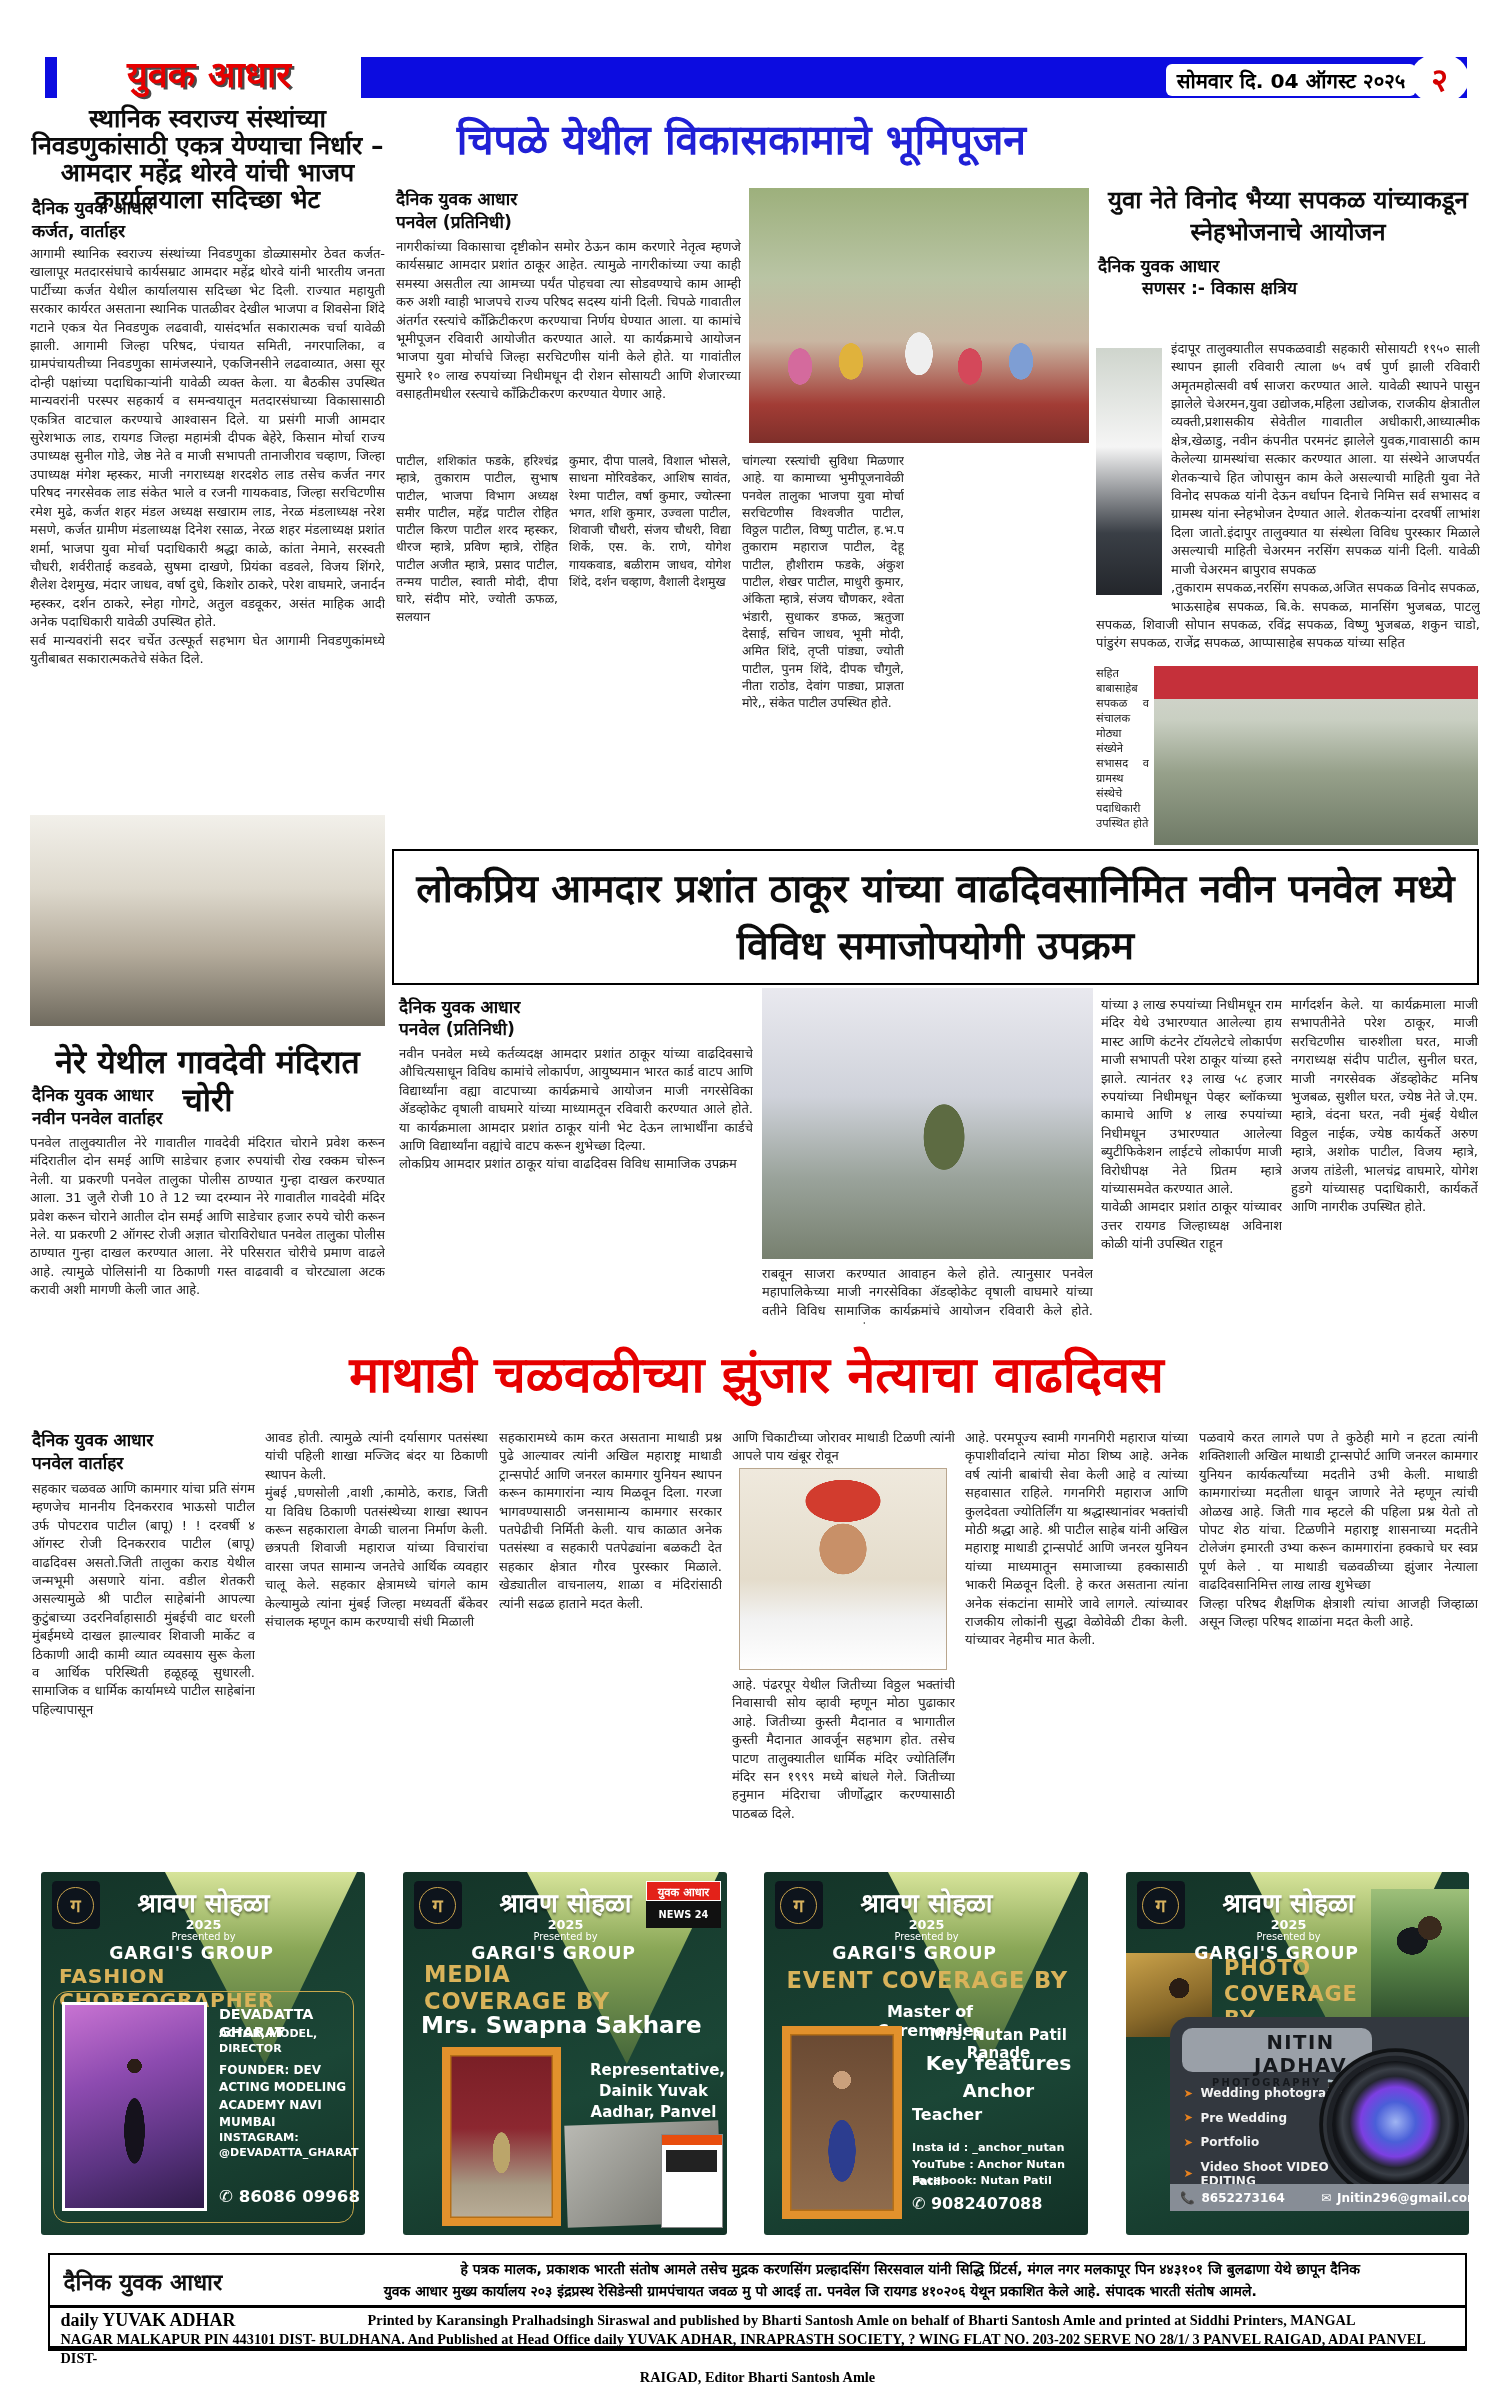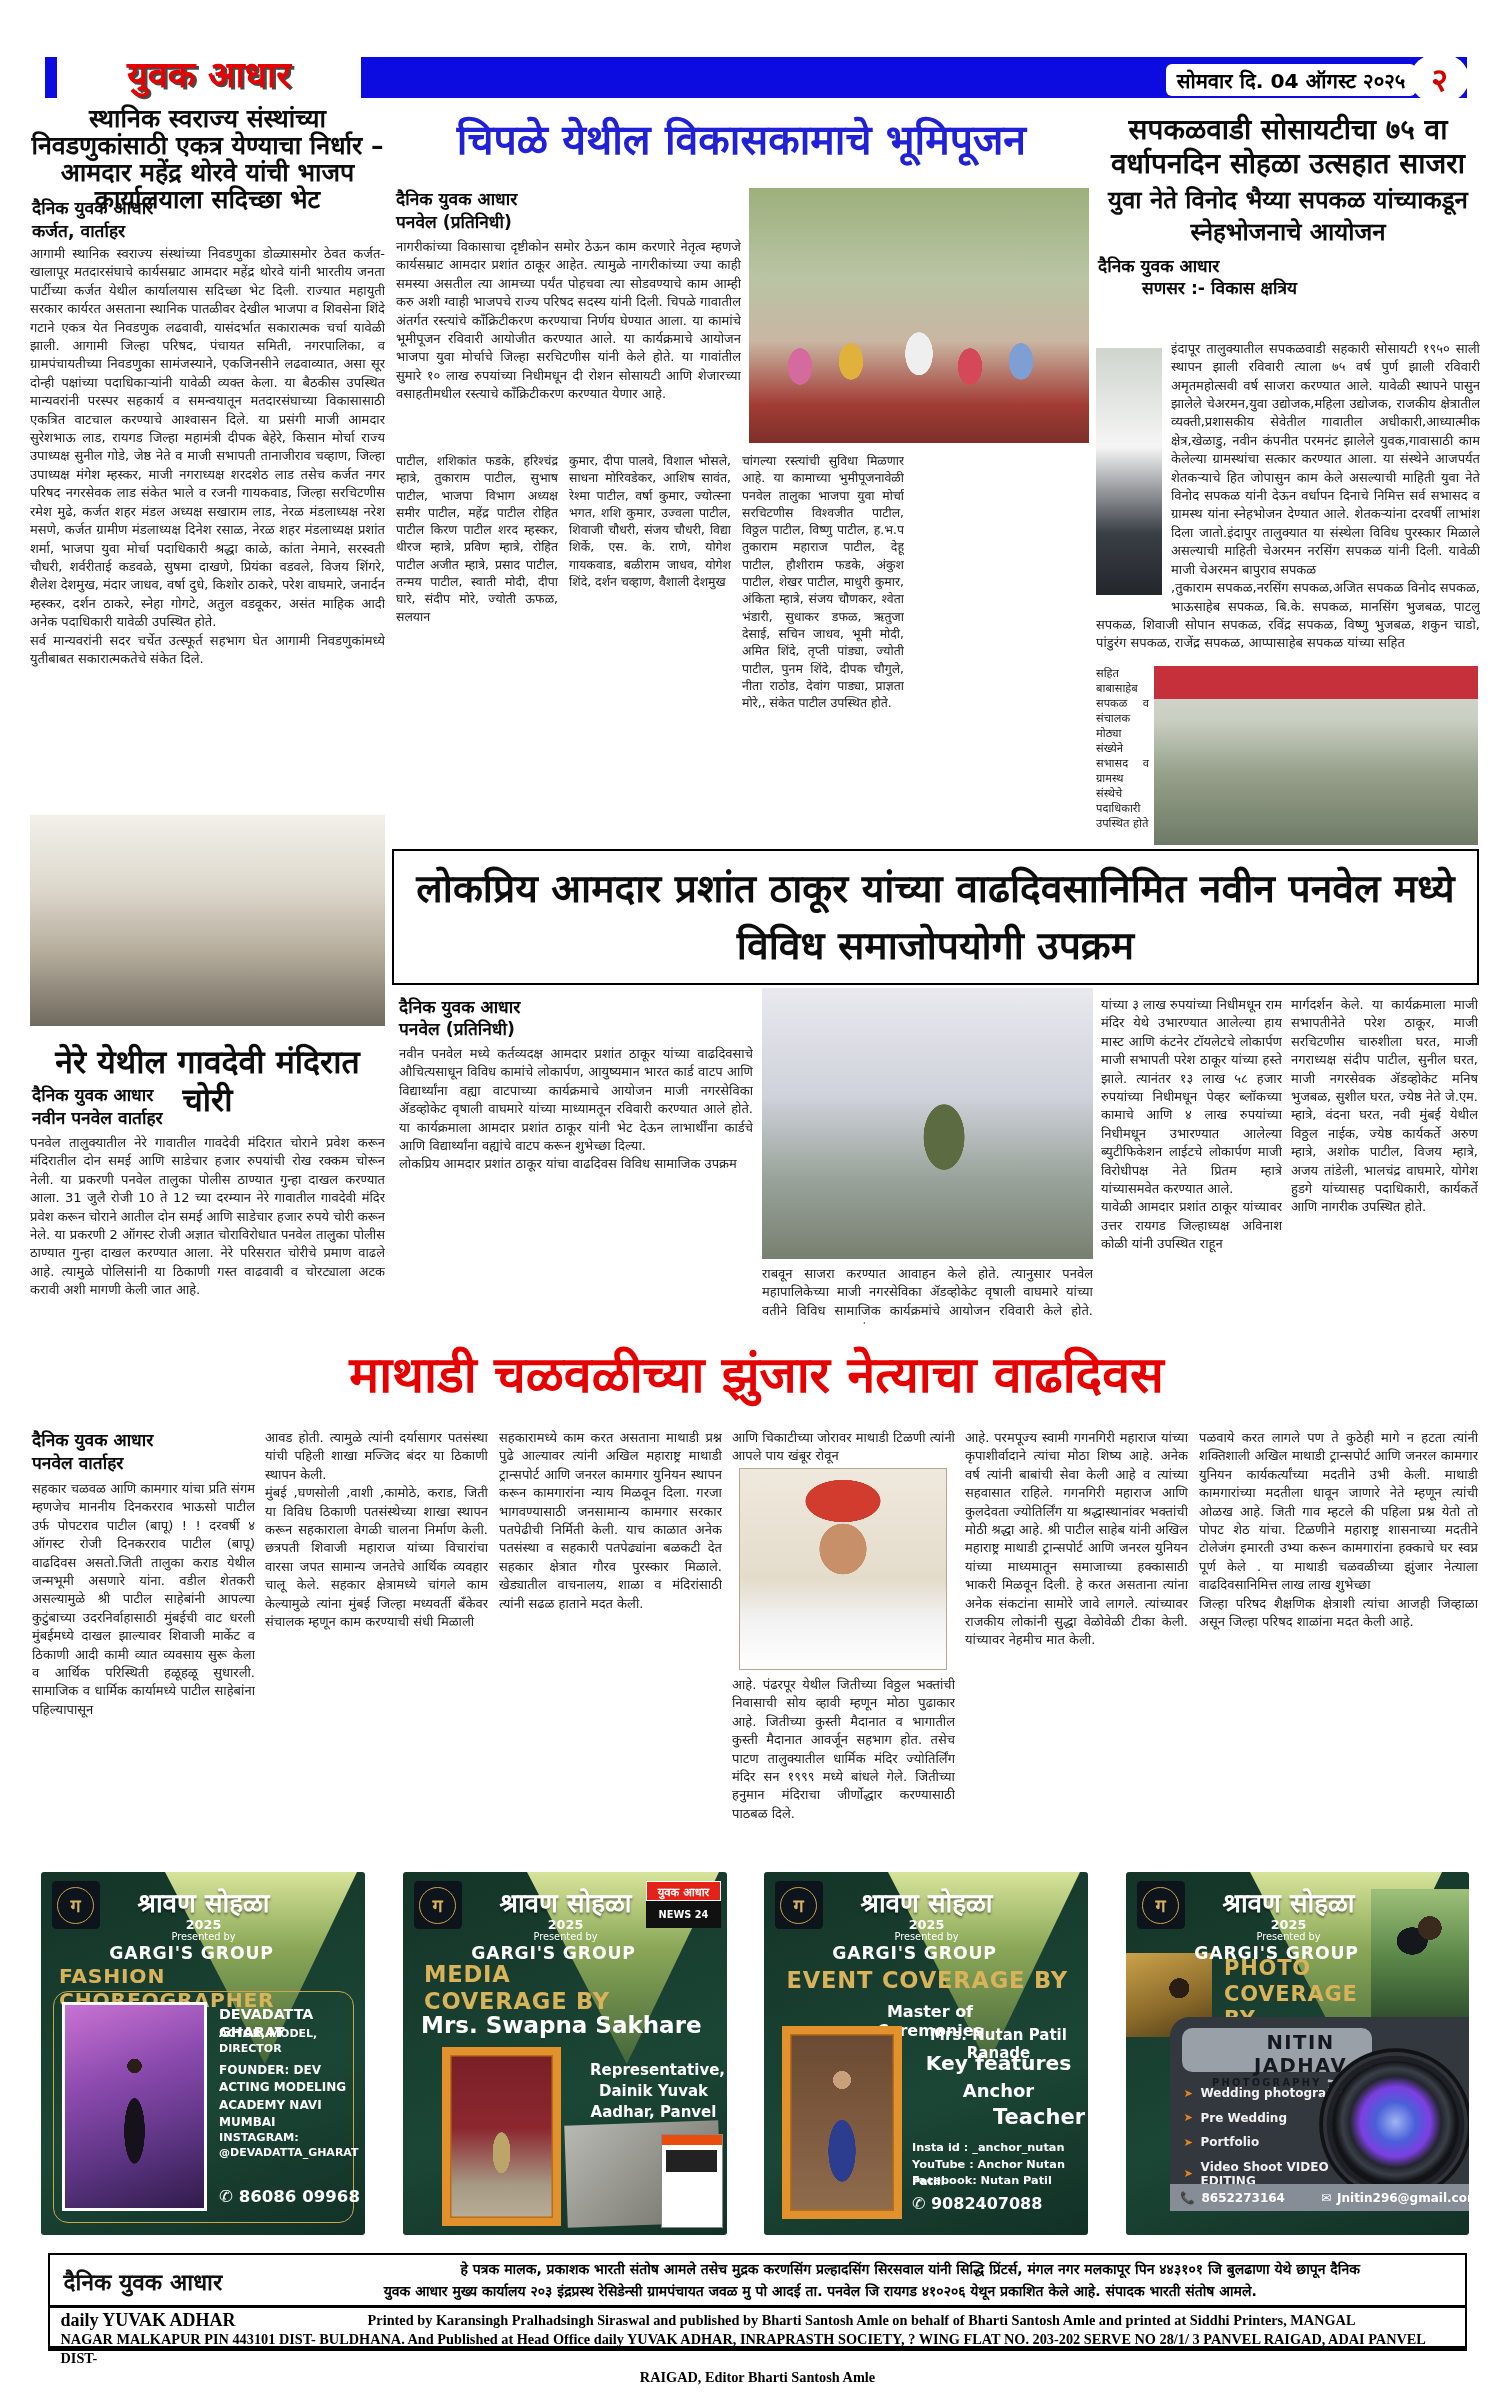--- a/index.html
+++ b/index.html
@@ -106,21 +106,20 @@
 
   <div class="abs hl" style="left:392px;top:113px;width:699px;height:56px;font-size:41px;line-height:54px;color:#2020d6;">चिपळे येथील विकासकामाचे भूमिपूजन</div>
   <div class="abs byline" style="left:396px;top:188px;width:301px;">दैनिक युवक आधार</div>
   <div class="abs byline" style="left:396px;top:211px;width:301px;">पनवेल (प्रतिनिधी)</div>
   <div class="abs body-txt" style="left:396px;top:238px;width:345px;height:205px;">नागरीकांच्या विकासाचा दृष्टीकोन समोर ठेऊन काम करणारे नेतृत्व म्हणजे कार्यसम्राट आमदार प्रशांत ठाकूर आहेत. त्यामुळे नागरीकांच्या ज्या काही समस्या असतील त्या आमच्या पर्यंत पोहचवा त्या सोडवण्याचे काम आम्ही करु अशी ग्वाही भाजपचे राज्य परिषद सदस्य यांनी दिली. चिपळे गावातील अंतर्गत रस्त्यांचे कॉंक्रिटीकरण करण्याचा निर्णय घेण्यात आला. या कामांचे भूमीपूजन रविवारी आयोजीत करण्यात आले. या कार्यक्रमाचे आयोजन भाजपा युवा मोर्चाचे जिल्हा सरचिटणीस यांनी केले होते. या गावांतील सुमारे १० लाख रुपयांच्या निधीमधून दी रोशन सोसायटी आणि शेजारच्या वसाहतीमधील रस्त्याचे कॉंक्रिटीकरण करण्यात येणार आहे.</div>
   <div class="abs ph photo-ceremony" style="left:749px;top:188px;width:340px;height:255px;"></div>
   <div class="abs body-txt small-txt" style="left:396px;top:452px;width:162px;height:386px;">पाटील, शशिकांत फडके, हरिश्चंद्र म्हात्रे, तुकाराम पाटील, सुभाष पाटील, भाजपा विभाग अध्यक्ष समीर पाटील, महेंद्र पाटील रोहित पाटील किरण पाटील शरद म्हस्कर, धीरज म्हात्रे, प्रविण म्हात्रे, रोहित पाटील अजीत म्हात्रे, प्रसाद पाटील, तन्मय पाटील, स्वाती मोदी, दीपा घारे, संदीप मोरे, ज्योती ऊफळ, सलयान</div>
   <div class="abs body-txt small-txt" style="left:569px;top:452px;width:162px;height:386px;">कुमार, दीपा पालवे, विशाल भोसले, साधना मोरिवडेकर, आशिष सावंत, रेश्मा पाटील, वर्षा कुमार, ज्योत्स्ना भगत, शशि कुमार, उज्वला पाटील, शिवाजी चौधरी, संजय चौधरी, विद्या शिर्के, एस. के. राणे, योगेश गायकवाड, बळीराम जाधव, योगेश शिंदे, दर्शन चव्हाण, वैशाली देशमुख</div>
   <div class="abs body-txt small-txt" style="left:742px;top:452px;width:162px;height:386px;">चांगल्या रस्त्यांची सुविधा मिळणार आहे. या कामाच्या भुमीपूजनावेळी पनवेल तालुका भाजपा युवा मोर्चा सरचिटणीस विश्वजीत पाटील, विठ्ठल पाटील, विष्णु पाटील, ह.भ.प तुकाराम महाराज पाटील, देहू पाटील, हौशीराम फडके, अंकुश पाटील, शेखर पाटील, माधुरी कुमार, अंकिता म्हात्रे, संजय चौणकर, श्वेता भंडारी, सुधाकर डफळ, ऋतुजा देसाई, सचिन जाधव, भूमी मोदी, अमित शिंदे, तृप्ती पांड्या, ज्योती पाटील, पुनम शिंदे, दीपक चौगुले, नीता राठोड, देवांग पाड्या, प्राज्ञता मोरे,, संकेत पाटील उपस्थित होते.</div>
 
-  <div class="abs hl" style="left:1096px;top:113px;width:384px;height:68px;font-size:28px;line-height:34px;">सपकळवाडी सोसायटीचा ७५ वा वर्धापनदिन सोहळा उत्सहात साजरा</div>
   <div class="abs hl" style="left:1096px;top:184px;width:384px;height:66px;font-size:24px;line-height:32px;">युवा नेते विनोद भैय्या सपकळ यांच्याकडून स्नेहभोजनाचे आयोजन</div>
   <div class="abs byline" style="left:1098px;top:255px;width:316px;">दैनिक युवक आधार</div>
   <div class="abs byline" style="left:1098px;top:277px;width:316px;margin-left:44px;">सणसर :- विकास क्षत्रिय</div>
   <div class="abs body-txt" style="left:1096px;top:303px;width:384px;height:358px;">
     <span class="ph photo-portrait" style="float:left;width:66px;height:247px;margin:27px 9px 4.5px 0;display:block;"></span>
     <span>इंदापूर तालुक्यातील सपकळवाडी सहकारी सोसायटी १९५० साली स्थापन झाली रविवारी त्याला ७५ वर्ष पुर्ण झाली रविवारी अमृतमहोत्सवी वर्ष साजरा करण्यात आले. यावेळी स्थापने पासुन झालेले चेअरमन,युवा उद्योजक,महिला उद्योजक, राजकीय क्षेत्रातील व्यक्ती,प्रशासकीय सेवेतील गावातील अधीकारी,आध्यात्मीक क्षेत्र,खेळाडु, नवीन कंपनीत परमनंट झालेले युवक,गावासाठी काम केलेल्या ग्रामस्थांचा सत्कार करण्यात आला. या संस्थेने आजपर्यत शेतकर्‍याचे हित जोपासुन काम केले असल्याची माहिती युवा नेते विनोद सपकळ यांनी देऊन वर्धापन दिनाचे निमित्त सर्व सभासद व ग्रामस्थ यांना स्नेहभोजन देण्यात आले. शेतकऱ्यांना दरवर्षी लाभांश दिला जातो.इंदापुर तालुक्यात या संस्थेला विविध पुरस्कार मिळाले असल्याची माहिती चेअरमन नरसिंग सपकळ यांनी दिली. यावेळी माजी चेअरमन बापुराव सपकळ
 ,तुकाराम सपकळ,नरसिंग सपकळ,अजित सपकळ विनोद सपकळ, भाऊसाहेब सपकळ, बि.के. सपकळ, मानसिंग भुजबळ, पाटलु सपकळ, शिवाजी सोपान सपकळ, रविंद्र सपकळ, विष्णु भुजबळ, शकुन चाडो, पांडुरंग सपकळ, राजेंद्र सपकळ, आप्पासाहेब सपकळ यांच्या सहित</span>
   </div>
   <div class="abs body-txt" style="left:1096px;top:666px;width:53px;height:179px;font-size:11.3px;line-height:15px;">सहित बाबासाहेब सपकळ व संचालक मोठ्या संख्येने सभासद व ग्रामस्थ संस्थेचे पदाधिकारी उपस्थित होते</div>
   <div class="abs ph photo-sapkal-group" style="left:1154px;top:666px;width:324px;height:179px;">
@@ -221,21 +220,21 @@
     <div class="ad-group">GARGI'S GROUP</div>
     <div class="abs gold ad-head" style="left:22.6px;top:95px;width:286px;font-size:22.6px;">EVENT COVERAGE BY</div>
     <div class="abs" style="left:68px;top:130px;width:196px;text-align:center;font-size:16px;font-weight:800;">Master of Ceremonies</div>
     <div class="abs ph frame-orange" style="left:18px;top:154px;width:120px;height:193px;background:
         radial-gradient(30px 68px at 50% 66%,#2c3d8f 0 45%,transparent 46%),
         radial-gradient(15px 15px at 50% 26%,#caa07c 0 60%,transparent 61%),
         linear-gradient(180deg,#6a4a33 0%,#7d5a3f 50%,#8f6c4d 100%);"></div>
     <div class="abs" style="left:148px;top:154px;width:173px;text-align:center;font-size:15px;font-weight:800;">Mrs. Nutan Patil Ranade</div>
     <div class="abs" style="left:148px;top:179px;width:173px;text-align:center;font-size:20.3px;font-weight:800;">Key features</div>
     <div class="abs" style="left:148px;top:208px;width:173px;text-align:center;font-size:18px;font-weight:800;">Anchor</div>
-    <div class="abs" style="left:148px;top:233px;width:173px;text-align:right;font-size:21px;font-weight:800;">Teacher</div>
+    <div class="abs" style="left:148px;top:233px;width:173px;text-align:left;font-size:16px;font-weight:800;">Teacher</div>
     <div class="abs" style="left:148px;top:268px;width:176px;font-size:11.3px;line-height:16.6px;font-weight:600;">Insta id  : _anchor_nutan</div>
     <div class="abs" style="left:148px;top:285px;width:176px;font-size:11.3px;line-height:16.6px;font-weight:600;">YouTube :  Anchor Nutan Patill</div>
     <div class="abs" style="left:148px;top:301px;width:176px;font-size:11.3px;line-height:16.6px;font-weight:600;">Facebook: Nutan Patil</div>
     <div class="abs" style="left:148px;top:322px;width:176px;font-size:16px;font-weight:800;">
       <span>✆ </span><span>9082407088</span>
     </div>
   </div>
 
   <div class="ad" style="left:1126px;width:343px;">
     <div class="ad-ribbon"></div>

